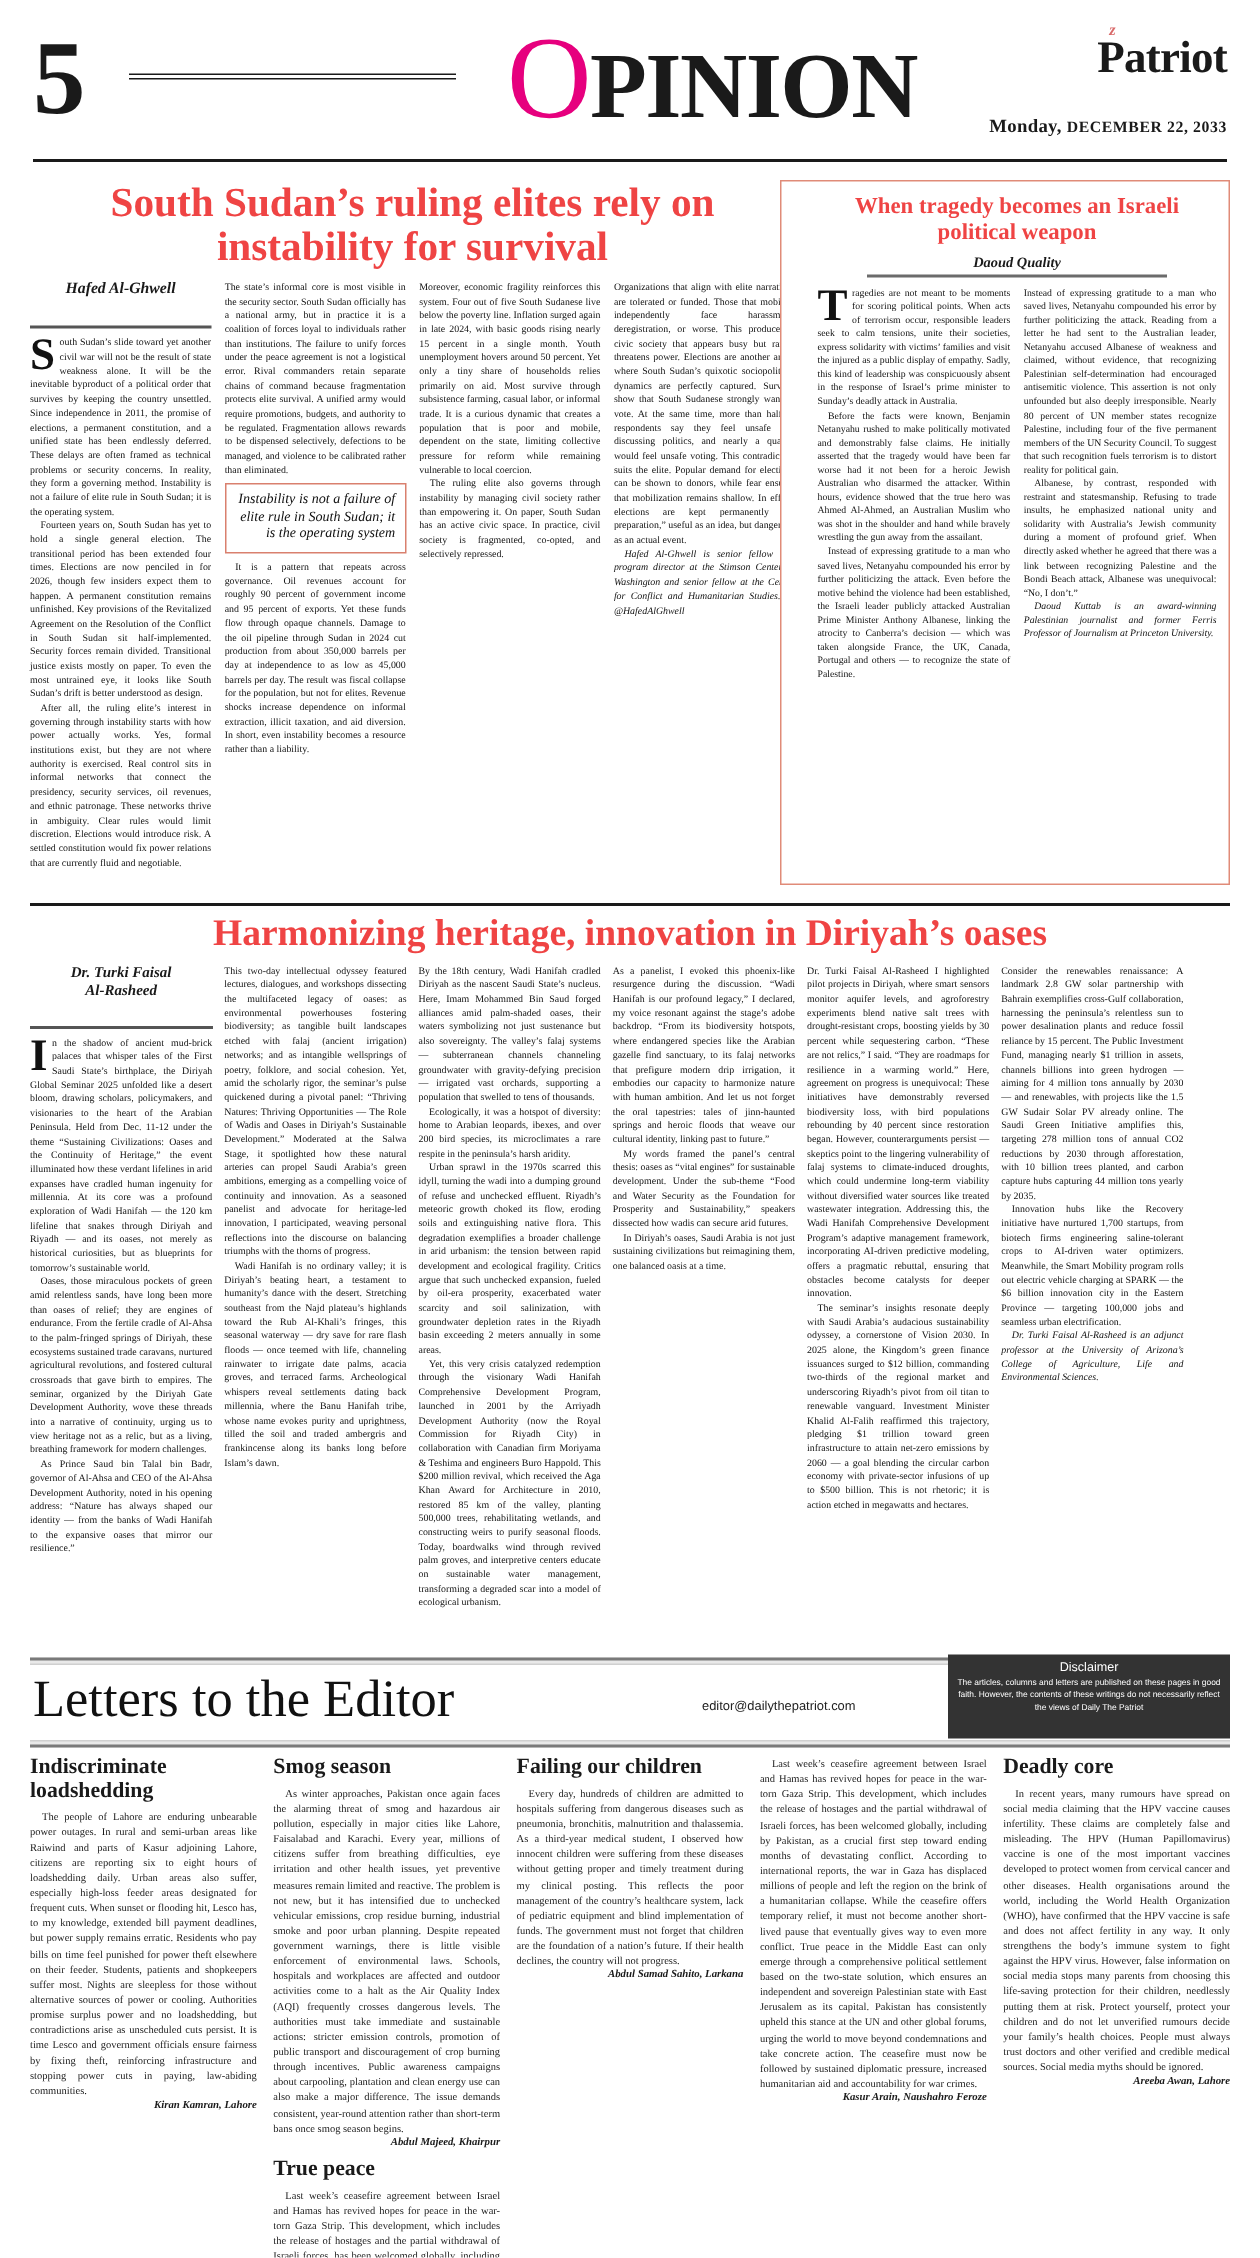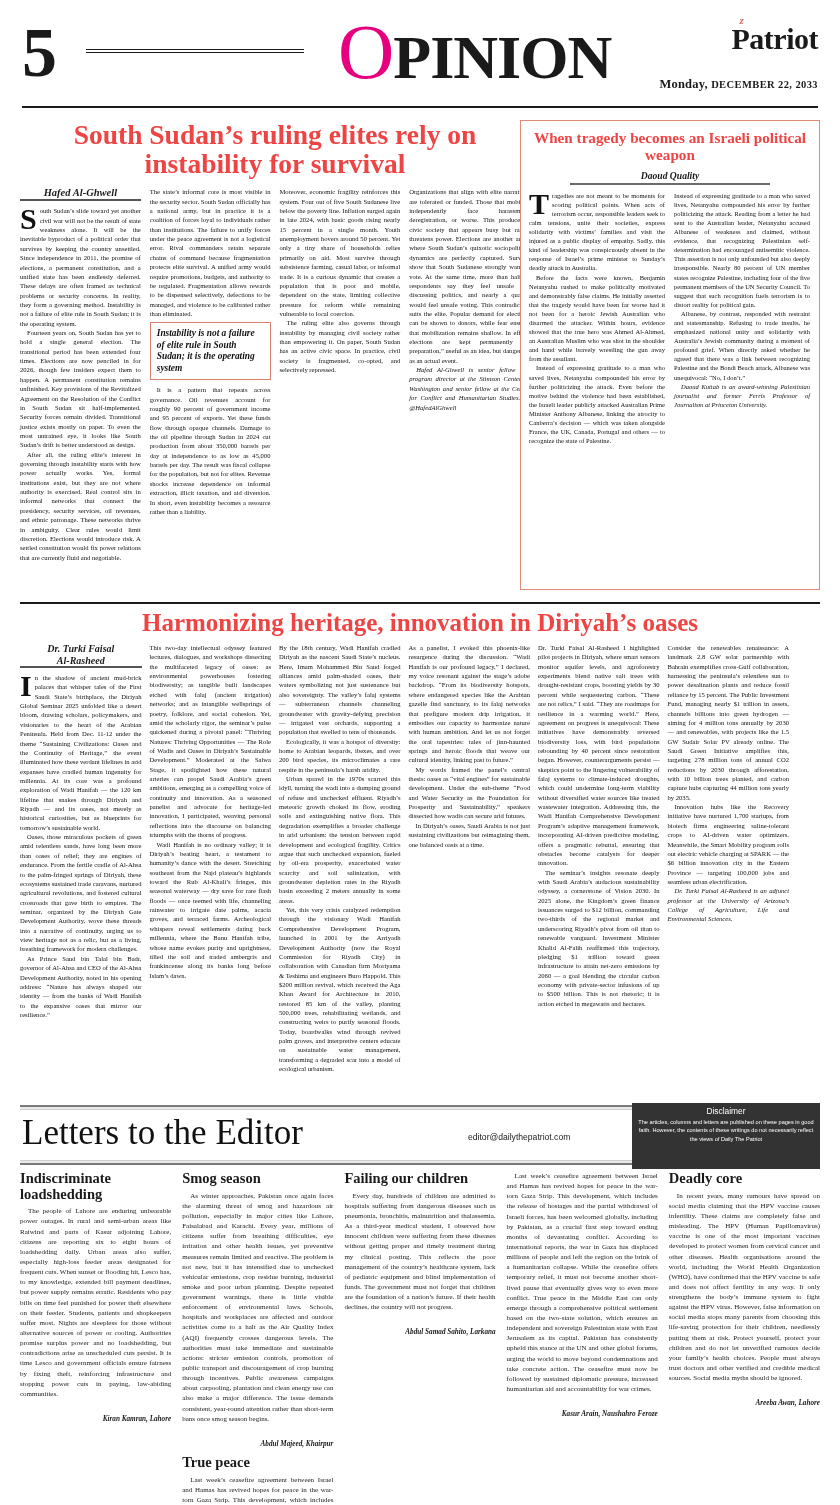--- a/index.html
+++ b/index.html
@@ -56,21 +56,21 @@
   .master-rule { position:absolute; left:2px; right:2px; top:84px; border-top: 2.5px solid #1a1a1a; }
 
   
   .hl {
     font-family: "Liberation Serif", serif;
     font-weight: 700; text-align: center; color: #ef4444;
   }
   .byline {
     text-align: center; font-style: italic; font-weight: 700;
     font-size: 10.5px; line-height: 1.15;
-    border-bottom: 2px solid #555; padding-bottom: 0; margin-bottom: 5px;
+    border-bottom: 2px solid #555; padding-bottom: 18px; margin-bottom: 5px;
   }
   .body-col {
     font-size: 6.6px; line-height: 1.42; text-align: justify;
     hyphens: auto; -webkit-hyphens: auto; color: #111;
   }
   .body-col p { margin: 0 0 0px 0; text-indent: 7px; }
   .body-col p.noind { text-indent: 0; }
   .bio { font-style: italic; }
 
   .dropcap::first-letter {
@@ -81,28 +81,28 @@
   
   .lead { position: relative; margin-top: 10px; height: 476px; }
   .lead-left { position: absolute; left: 0; top: 0; width: 510px; }
   .lead-hl { font-size: 27.5px; line-height: 1.06; margin: 0 0 9px 0; }
   .lead-cols { display: flex; gap: 9px; }
   .lead-cols > div { width: 121px; }
 
   .pullquote {
     border: 1.4px solid #d9806e; background: #fff;
     padding: 5px 6px; margin: 4px 0 5px 0;
-    font-style: italic; font-weight: 700; font-size: 9.4px;
-    line-height: 1.22; text-align: left; color: #111;
+    font-style: italic; font-weight: 400; font-size: 9.4px;
+    line-height: 1.22; text-align: right; color: #111;
   }
 
   
   .boxed {
     position: absolute; right: 0; top: 0; width: 300px; height: 470px;
-    border: 1.4px solid #e08b78; padding: 7px 8px 6px 8px; background: #fff;
+    border: 1.4px solid #e08b78; padding: 7px 8px 6px 24px; background: #fff;
   }
   .boxed-hl { font-size: 15.2px; line-height: 1.14; margin: 1px 0 6px 0; }
   .boxed-byline {
     text-align:center; font-style: italic; font-weight:700; font-size: 9.6px;
     border-bottom: 2px solid #6b6b6b; padding-bottom: 2px;
     width: 200px; margin: 0 auto 6px auto;
   }
   .boxed-cols { display: flex; gap: 9px; }
   .boxed-cols > div { width: 136px; }
   .boxed .body-col { font-size: 6.5px; line-height: 1.4; }
@@ -122,38 +122,38 @@
   .letters-head { position: relative; height: 50px; }
   .letters-title {
     font-family: "Liberation Serif", serif; font-size: 35px; font-weight: 400;
     line-height: 1; position: absolute; left: 2px; top: 5px; color:#111;
   }
   .letters-email {
     position: absolute; left: 448px; top: 22px;
     font-family: "Liberation Sans", sans-serif; font-size: 8.6px; color: #222;
   }
   .disclaimer {
-    position: absolute; right: 0; top: -7px; width: 188px; height: 66px;
+    position: absolute; right: 0; top: -7px; width: 188px; height: 56px;
     background: #333333; color: #ffffff; padding: 3px 6px;
     font-family: "Liberation Sans", sans-serif; text-align: center;
   }
   .disclaimer h4 { margin: 0 0 2px 0; font-size: 8.4px; font-weight: 400; }
   .disclaimer p { margin: 0; font-size: 5.6px; line-height: 1.5; }
   .band-bot { border-top: 1px solid #d0d0d0; border-bottom: 2px solid #7a7a7a; height: 5px; background:#e9e9e9; margin-bottom: 6px;}
 
   .letters-cols { display: flex; gap: 11px; }
   .letters-cols > div { width: 154px; }
   .letter-hl {
     font-family: "Liberation Serif", serif; font-weight: 700;
     font-size: 14.5px; line-height: 1.08; margin: 0 0 4px 0; text-align: left;
   }
   .letter-hl.spaced { margin-top: 7px; }
   .letter-body { font-size: 7px; line-height: 1.45; text-align: justify; hyphens: auto; -webkit-hyphens: auto;}
   .letter-body p { margin: 0; text-indent: 8px; }
-  .sig { text-align: right; font-style: italic; font-weight: 700; font-size: 7.2px; margin-top: 16px; }
+  .sig { text-align: right; font-style: italic; font-weight: 700; font-size: 7.2px; margin-top: 0; }
 </style>
 </head>
 <body>
 
 <div class="page">
 
   <div class="masthead">
     <div class="folio-num">5</div>
     <div class="rule-left"></div>
     <div class="rule-right"></div>

